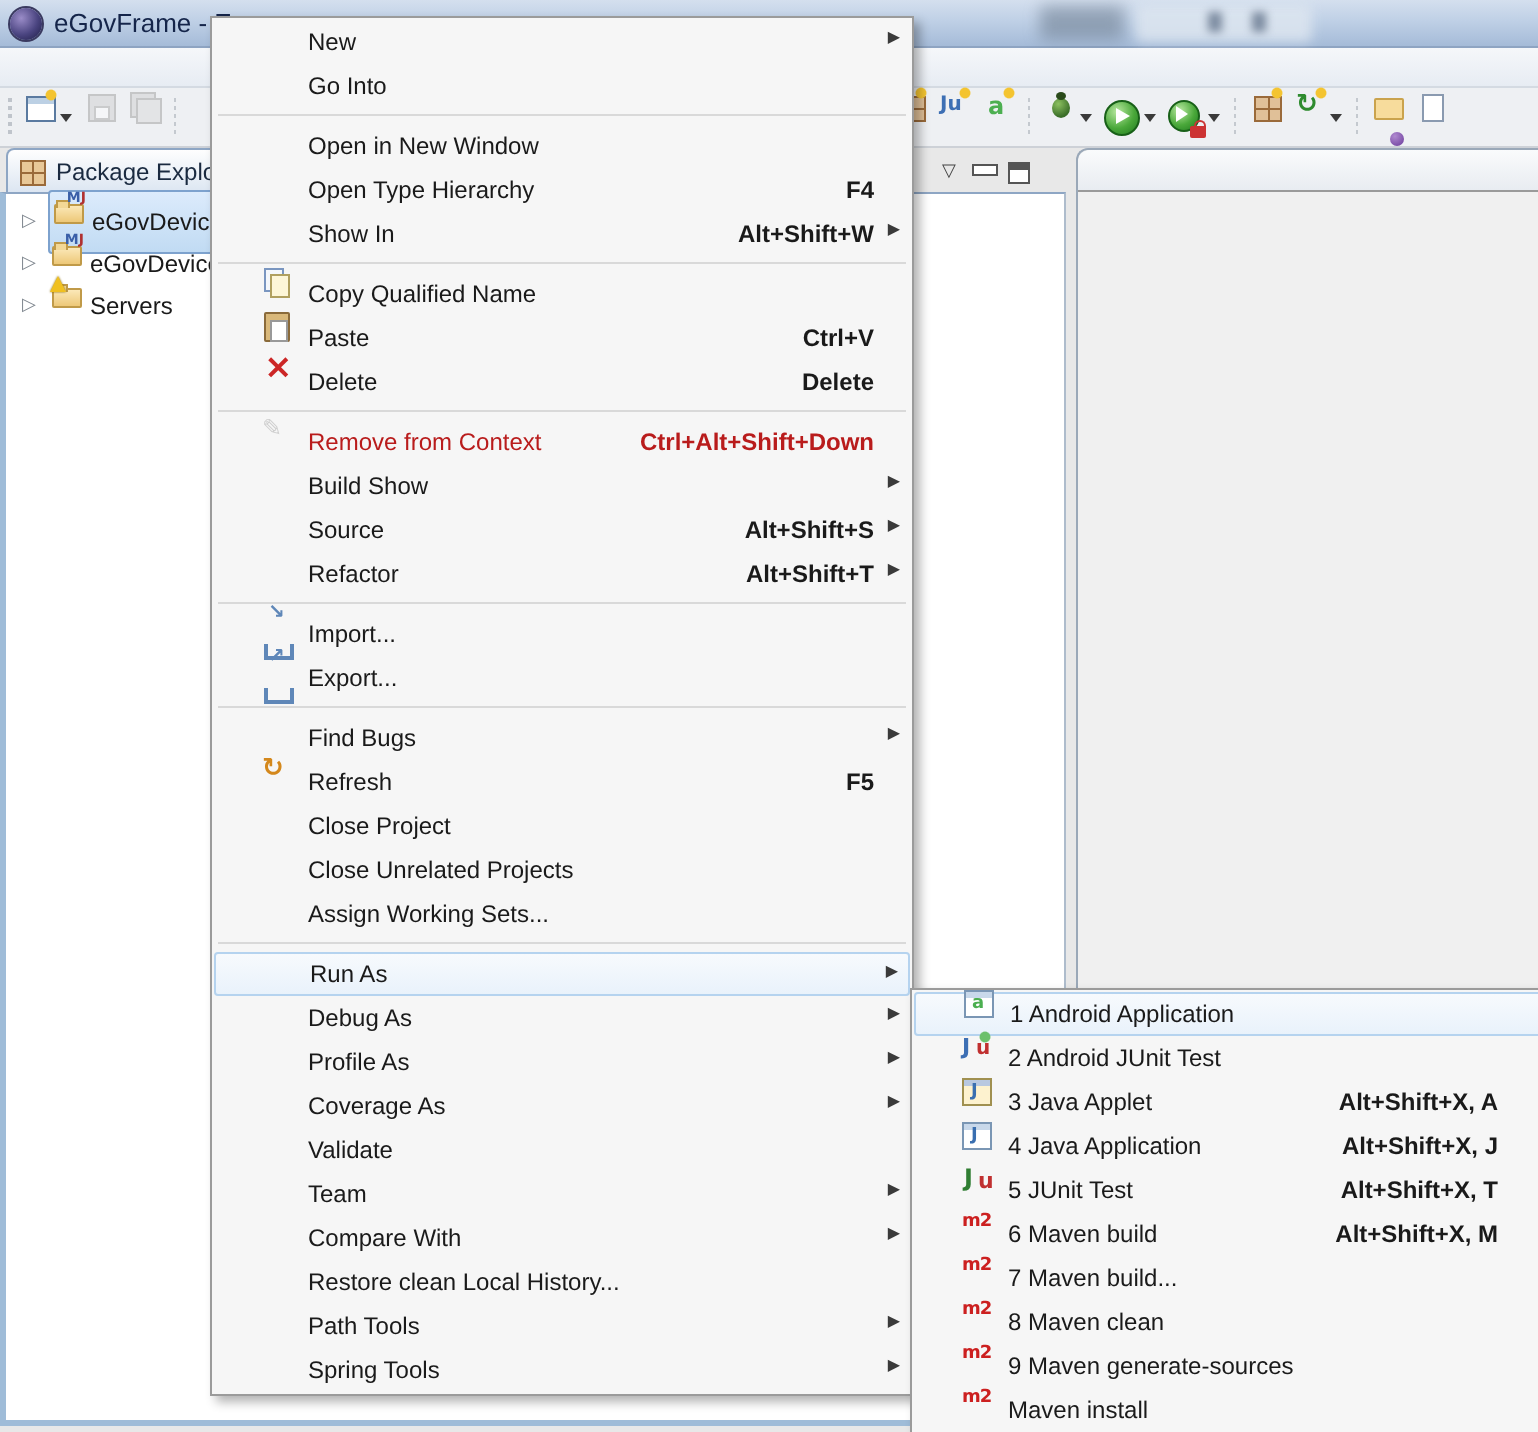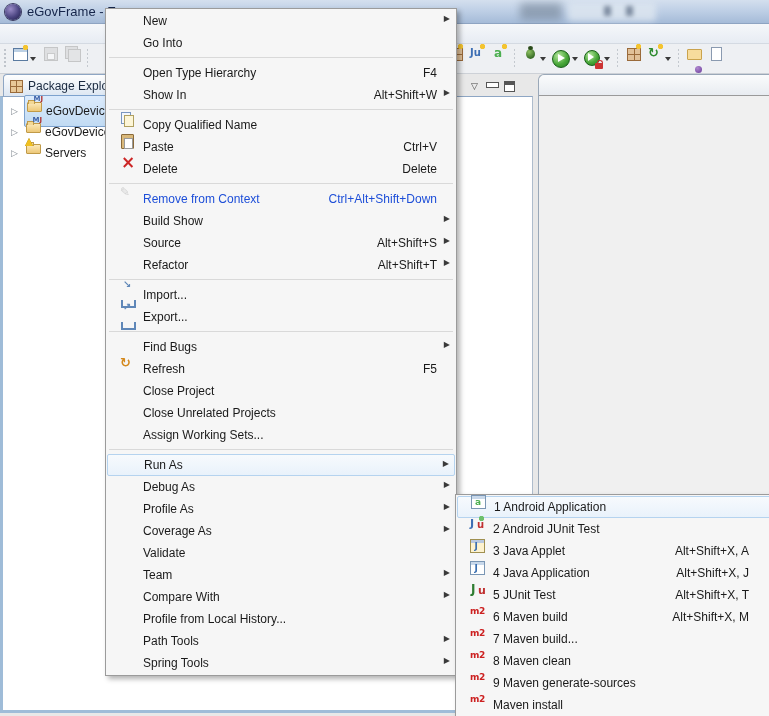--- a/index.html
+++ b/index.html
@@ -171,29 +171,29 @@
   .editor { position:absolute; left:538px; top:74px; width:231px; height:642px;
     background:#f0f0f0; border-left:1px solid #9aa8b8; border-top:1px solid #9aa8b8; border-radius:6px 0 0 0; }
   .editor-tabstrip { height:21px; background:linear-gradient(180deg,#fafbfc,#e8ecf1);
     border-bottom:1px solid #9a9a9a; border-radius:6px 0 0 0; }
 
   
   .menu { position:absolute; background:#f6f6f6; border:1px solid #9b9b9b;
     box-shadow:3px 3px 5px rgba(0,0,0,.3); padding:1px; z-index:10; }
   #context-menu { left:105px; top:8px; width:352px; }
   #run-as-menu { left:455px; top:494px; width:330px; z-index:11; }
-  .mrow { height:22px; display:flex; align-items:center; padding:0 4px 0 12px; position:relative; }
+  .mrow { height:22px; display:flex; align-items:center; padding:0 4px 0 23px; position:relative; }
   .mrow .mi { margin-right:8px; }
   .ml { white-space:nowrap; }
-  .ms { margin-left:auto; padding-right:14px; white-space:nowrap; color:#1a1a1a; }
+  .ms { margin-left:auto; padding-right:14px; white-space:nowrap; color:#1a1a1a;font-weight:bold; }
   #run-as-menu .ms { padding-right:30px; }
   .ma { position:absolute; right:5px; top:4px; font-family:"DejaVu Sans",sans-serif; font-size:8px; color:#3a3a3a; }
   .mrow.hl { border:1px solid #b5d3ef; border-radius:2px;
     background:linear-gradient(180deg,#f7fafd,#e9f2fb); height:22px; }
-  .mrow.dis, .mrow.dis .ms { color:#1d4ed8; }
+  .mrow.dis, .mrow.dis .ms { color:#b91c1c; }
   .mrow.dis .mi { opacity:.5; filter:grayscale(1); }
   .msep { height:8px; position:relative; }
   .msep::after { content:""; position:absolute; left:2px; right:2px; top:3px; border-top:1px solid #d9d9d9; }
 </style>
 </head>
 <body>
 
 <div class="titlebar">
   <span class="app-icon"></span>
   <span class="win-title">eGovFrame - Ec</span>
@@ -332,20 +332,25 @@
       <span class="ma">▶</span>
     </div>
     <div class="mrow">
       <span class="mi blank-icon"></span>
       <span class="ml">Go Into</span>
       <span class="ms"></span>
     </div>
     <div class="msep"></div>
     <div class="mrow">
       <span class="mi blank-icon"></span>
+      <span class="ml">Open in New Window</span>
+      <span class="ms"></span>
+    </div>
+    <div class="mrow">
+      <span class="mi blank-icon"></span>
       <span class="ml">Open Type Hierarchy</span>
       <span class="ms">F4</span>
     </div>
     <div class="mrow">
       <span class="mi blank-icon"></span>
       <span class="ml">Show In</span>
       <span class="ms">Alt+Shift+W</span>
       <span class="ma">▶</span>
     </div>
     <div class="msep"></div>
@@ -463,21 +468,21 @@
       <span class="ma">▶</span>
     </div>
     <div class="mrow">
       <span class="mi blank-icon"></span>
       <span class="ml">Compare With</span>
       <span class="ms"></span>
       <span class="ma">▶</span>
     </div>
     <div class="mrow">
       <span class="mi blank-icon"></span>
-      <span class="ml">Profile from Local History...</span>
+      <span class="ml">Restore clean Local History...</span>
       <span class="ms"></span>
     </div>
     <div class="mrow">
       <span class="mi blank-icon"></span>
       <span class="ml">Path Tools</span>
       <span class="ms"></span>
       <span class="ma">▶</span>
     </div>
     <div class="mrow">
       <span class="mi blank-icon"></span>

